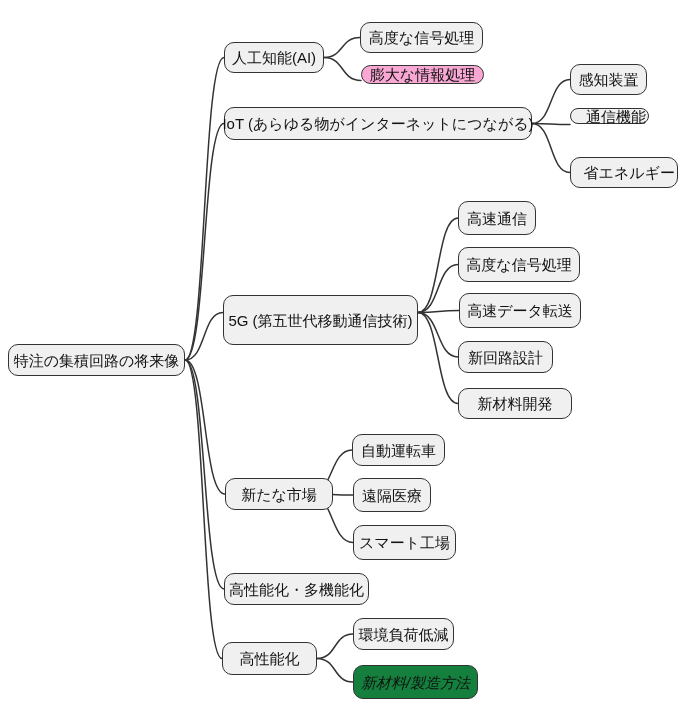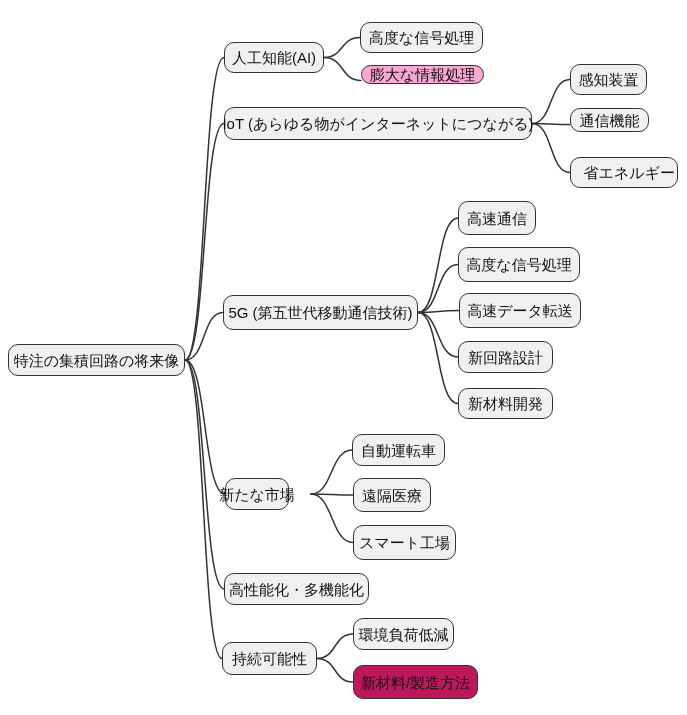--- a/index.html
+++ b/index.html
@@ -84,61 +84,61 @@
     </div>
     <div class="node" style="left: 361px; top: 65px; width: 123px; height: 19px; background: #f9a8d4; border-color: rgb(51, 51, 51); color: rgb(17, 17, 17);">
       <span>膨大な情報処理</span>
     </div>
     <div class="node" style="left: 224px; top: 107px; width: 308px; height: 33px; background: rgb(240, 240, 240); border-color: rgb(51, 51, 51); color: rgb(17, 17, 17);">
       <span>IoT (あらゆる物がインターネットにつながる)</span>
     </div>
     <div class="node" style="left: 570px; top: 64px; width: 77px; height: 31px; background: rgb(240, 240, 240); border-color: rgb(51, 51, 51); color: rgb(17, 17, 17);">
       <span>感知装置</span>
     </div>
-    <div class="node" style="left: 570px; top: 108px; width: 79px; height: 24px; background: rgb(240, 240, 240); border-color: rgb(51, 51, 51); color: rgb(17, 17, 17);">
+    <div class="node" style="left: 570px; top: 108px; width: 79px; height: 16px; background: rgb(240, 240, 240); border-color: rgb(51, 51, 51); color: rgb(17, 17, 17); justify-content: flex-end;">
       <span>通信機能</span>
     </div>
     <div class="node" style="left: 570px; top: 157px; width: 108px; height: 31px; background: rgb(240, 240, 240); border-color: rgb(51, 51, 51); color: rgb(17, 17, 17); justify-content: flex-end;">
       <span>省エネルギー</span>
     </div>
-    <div class="node" style="left: 223px; top: 295px; width: 195px; height: 35px; background: rgb(240, 240, 240); border-color: rgb(51, 51, 51); color: rgb(17, 17, 17);">
+    <div class="node" style="left: 223px; top: 295px; width: 195px; height: 50px; background: rgb(240, 240, 240); border-color: rgb(51, 51, 51); color: rgb(17, 17, 17);">
       <span>5G (第五世代移動通信技術)</span>
     </div>
     <div class="node" style="left: 458px; top: 201px; width: 78px; height: 34px; background: rgb(240, 240, 240); border-color: rgb(51, 51, 51); color: rgb(17, 17, 17);">
       <span>高速通信</span>
     </div>
     <div class="node" style="left: 458px; top: 247px; width: 122px; height: 35px; background: rgb(240, 240, 240); border-color: rgb(51, 51, 51); color: rgb(17, 17, 17);">
       <span>高度な信号処理</span>
     </div>
     <div class="node" style="left: 459px; top: 293px; width: 122px; height: 35px; background: rgb(240, 240, 240); border-color: rgb(51, 51, 51); color: rgb(17, 17, 17);">
       <span>高速データ転送</span>
     </div>
     <div class="node" style="left: 458px; top: 341px; width: 95px; height: 32px; background: rgb(240, 240, 240); border-color: rgb(51, 51, 51); color: rgb(17, 17, 17);">
       <span>新回路設計</span>
     </div>
-    <div class="node" style="left: 458px; top: 388px; width: 95px; height: 31px; background: rgb(240, 240, 240); border-color: rgb(51, 51, 51); color: rgb(17, 17, 17); text-align: right;">
+    <div class="node" style="left: 458px; top: 388px; width: 114px; height: 31px; background: rgb(240, 240, 240); border-color: rgb(51, 51, 51); color: rgb(17, 17, 17); text-align: right;">
       <span>新材料開発</span>
     </div>
-    <div class="node" style="left: 225px; top: 478px; width: 64px; height: 32px; background: rgb(240, 240, 240); border-color: rgb(51, 51, 51); color: rgb(17, 17, 17);">
+    <div class="node" style="left: 225px; top: 478px; width: 108px; height: 32px; background: rgb(240, 240, 240); border-color: rgb(51, 51, 51); color: rgb(17, 17, 17);">
       <span>新たな市場</span>
     </div>
     <div class="node" style="left: 352px; top: 434px; width: 93px; height: 32px; background: rgb(240, 240, 240); border-color: rgb(51, 51, 51); color: rgb(17, 17, 17);">
       <span>自動運転車</span>
     </div>
     <div class="node" style="left: 353px; top: 478px; width: 78px; height: 34px; background: rgb(240, 240, 240); border-color: rgb(51, 51, 51); color: rgb(17, 17, 17);">
       <span>遠隔医療</span>
     </div>
     <div class="node" style="left: 353px; top: 525px; width: 103px; height: 35px; background: rgb(240, 240, 240); border-color: rgb(51, 51, 51); color: rgb(17, 17, 17); justify-content: center;">
       <span>スマート工場</span>
     </div>
     <div class="node" style="left: 224px; top: 573px; width: 145px; height: 32px; background: rgb(240, 240, 240); border-color: rgb(51, 51, 51); color: rgb(17, 17, 17);">
       <span>高性能化・多機能化</span>
     </div>
     <div class="node" style="left: 222px; top: 642px; width: 95px; height: 33px; background: rgb(240, 240, 240); border-color: rgb(51, 51, 51); color: rgb(17, 17, 17);">
-      <span>持続可能性</span>
+      <span>高性能化</span>
     </div>
     <div class="node" style="left: 353px; top: 618px; width: 101px; height: 32px; background: rgb(240, 240, 240); border-color: rgb(51, 51, 51); color: rgb(17, 17, 17);">
       <span>環境負荷低減</span>
     </div>
-    <div class="node" style="left: 353px; top: 665px; width: 125px; height: 34px; background: #be185d; border-color: rgb(51, 51, 51); color: rgb(17, 17, 17);">
+    <div class="node" style="left: 353px; top: 665px; width: 125px; height: 34px; background: #15803d; border-color: rgb(51, 51, 51); color: rgb(17, 17, 17); font-style: italic;">
       <span>新材料/製造方法</span>
     </div>
   </div>
 
 </body></html>

